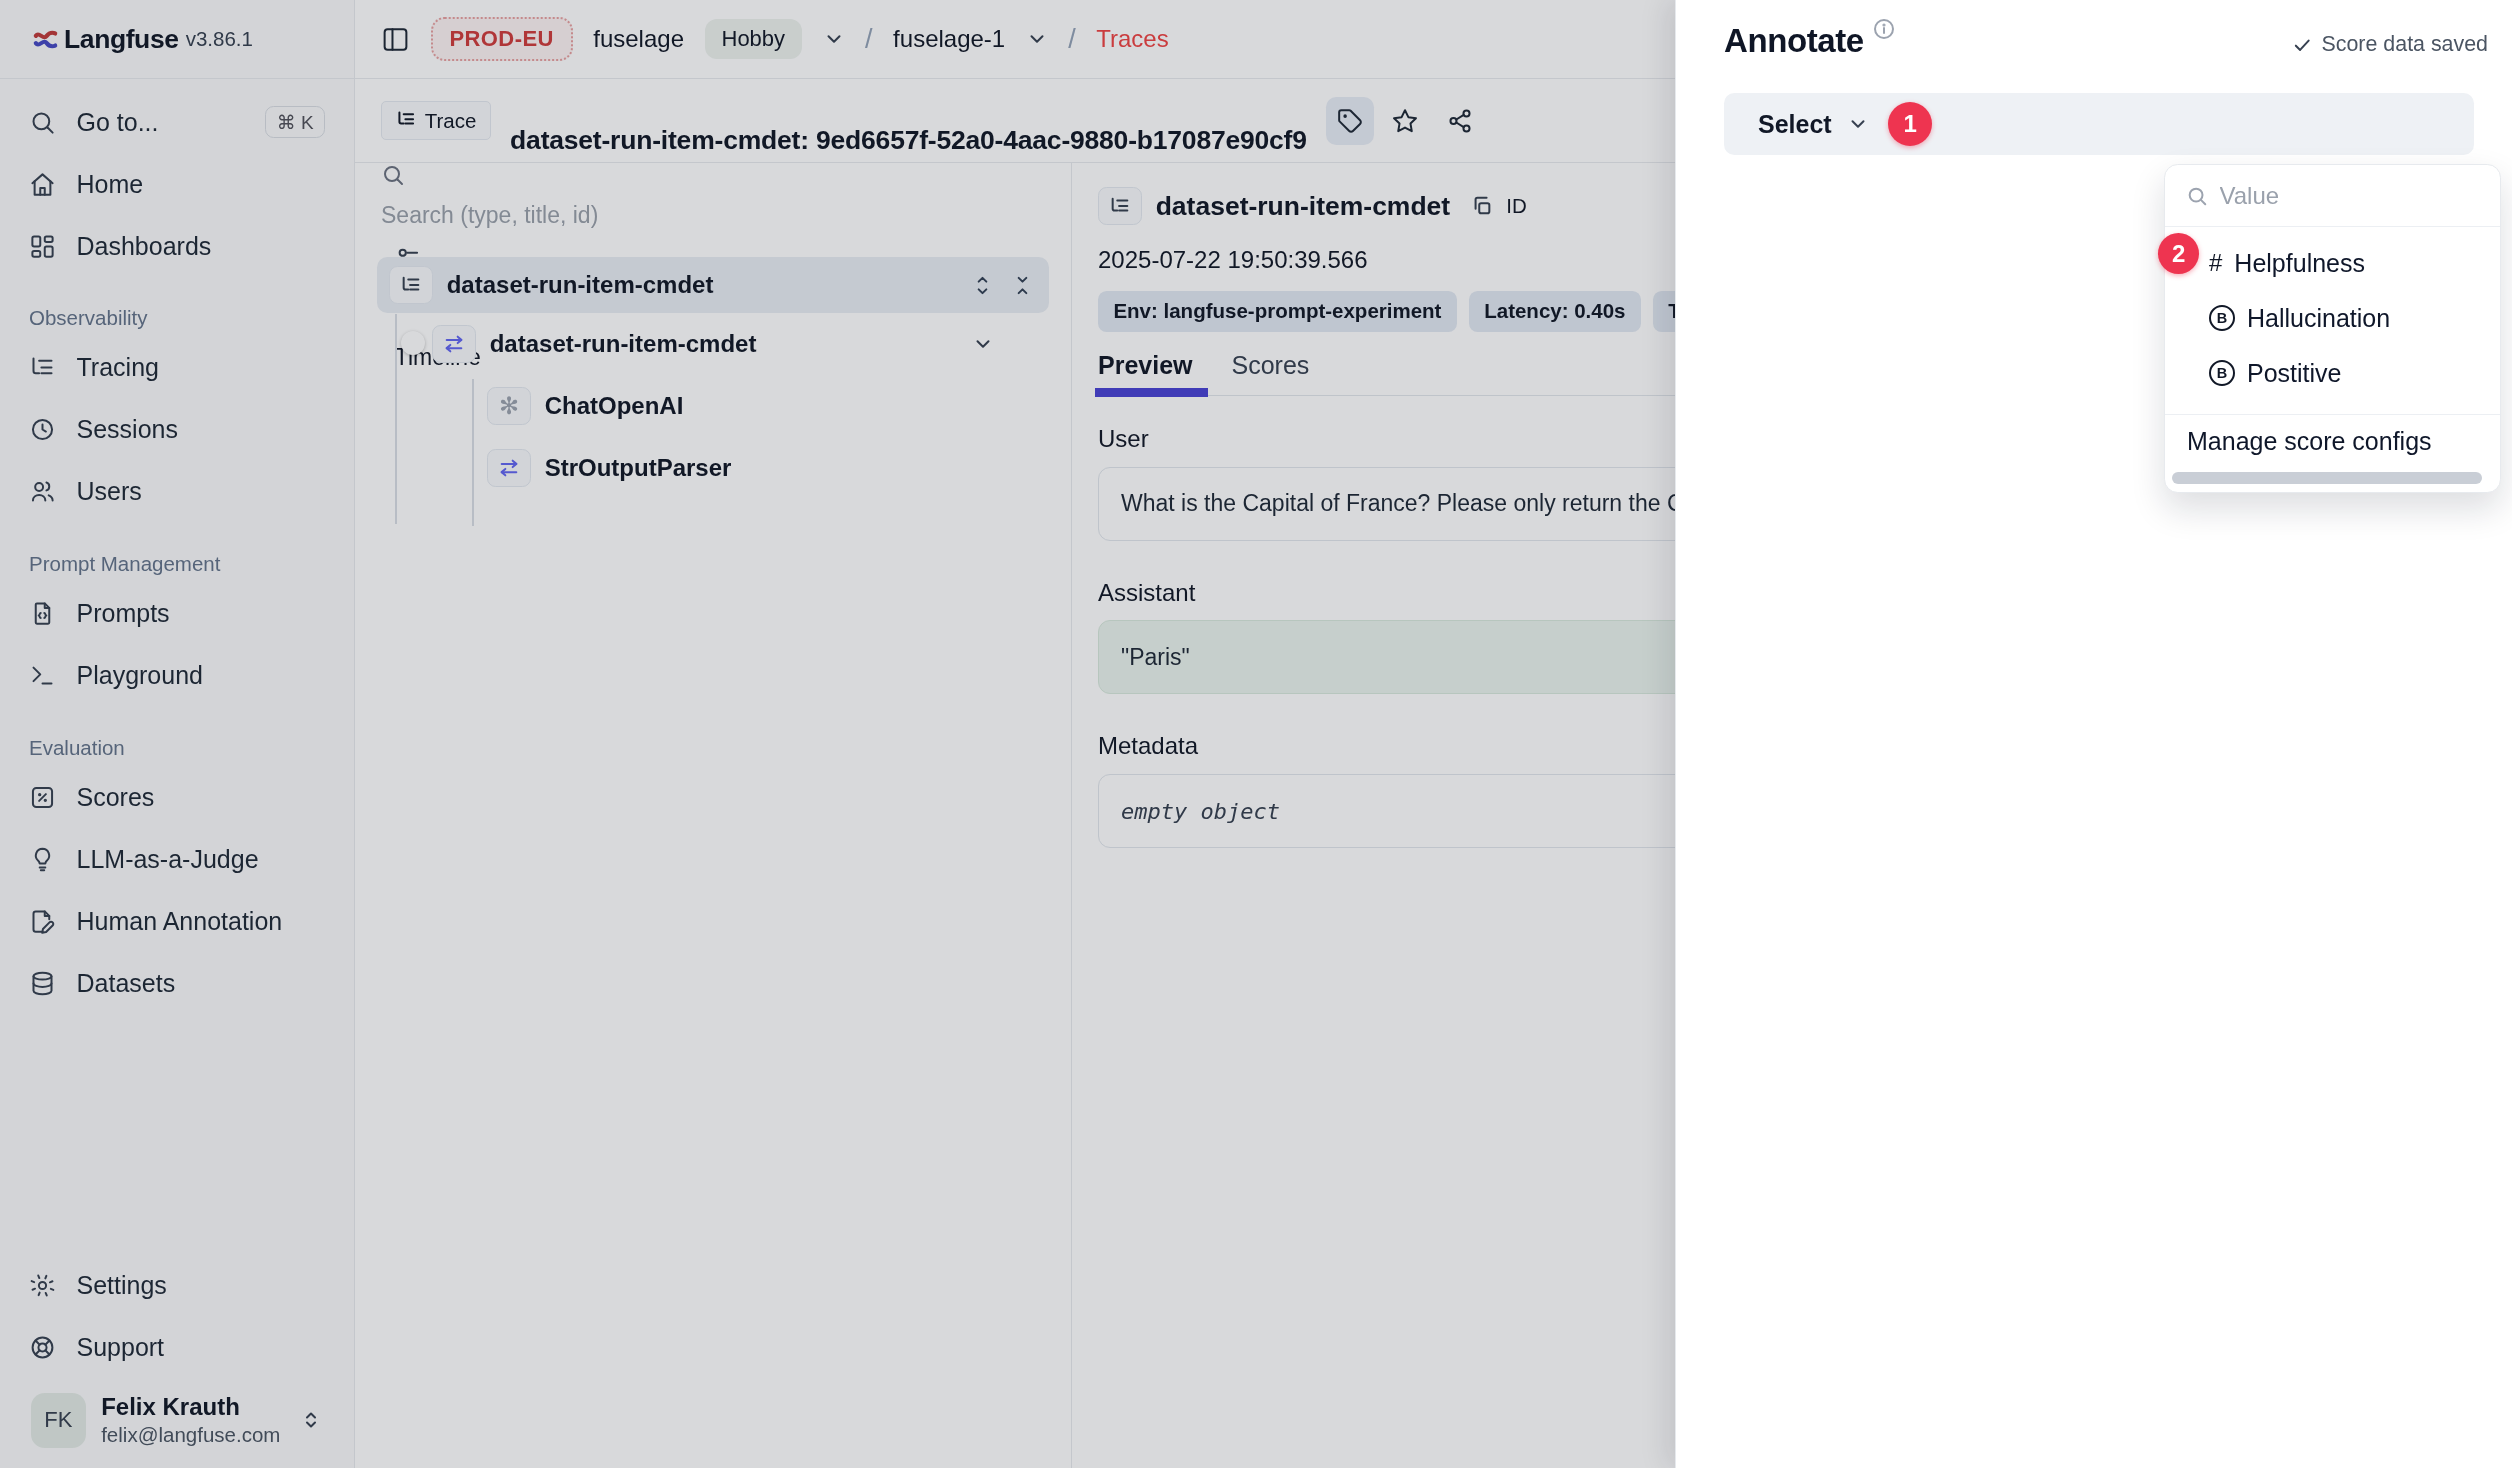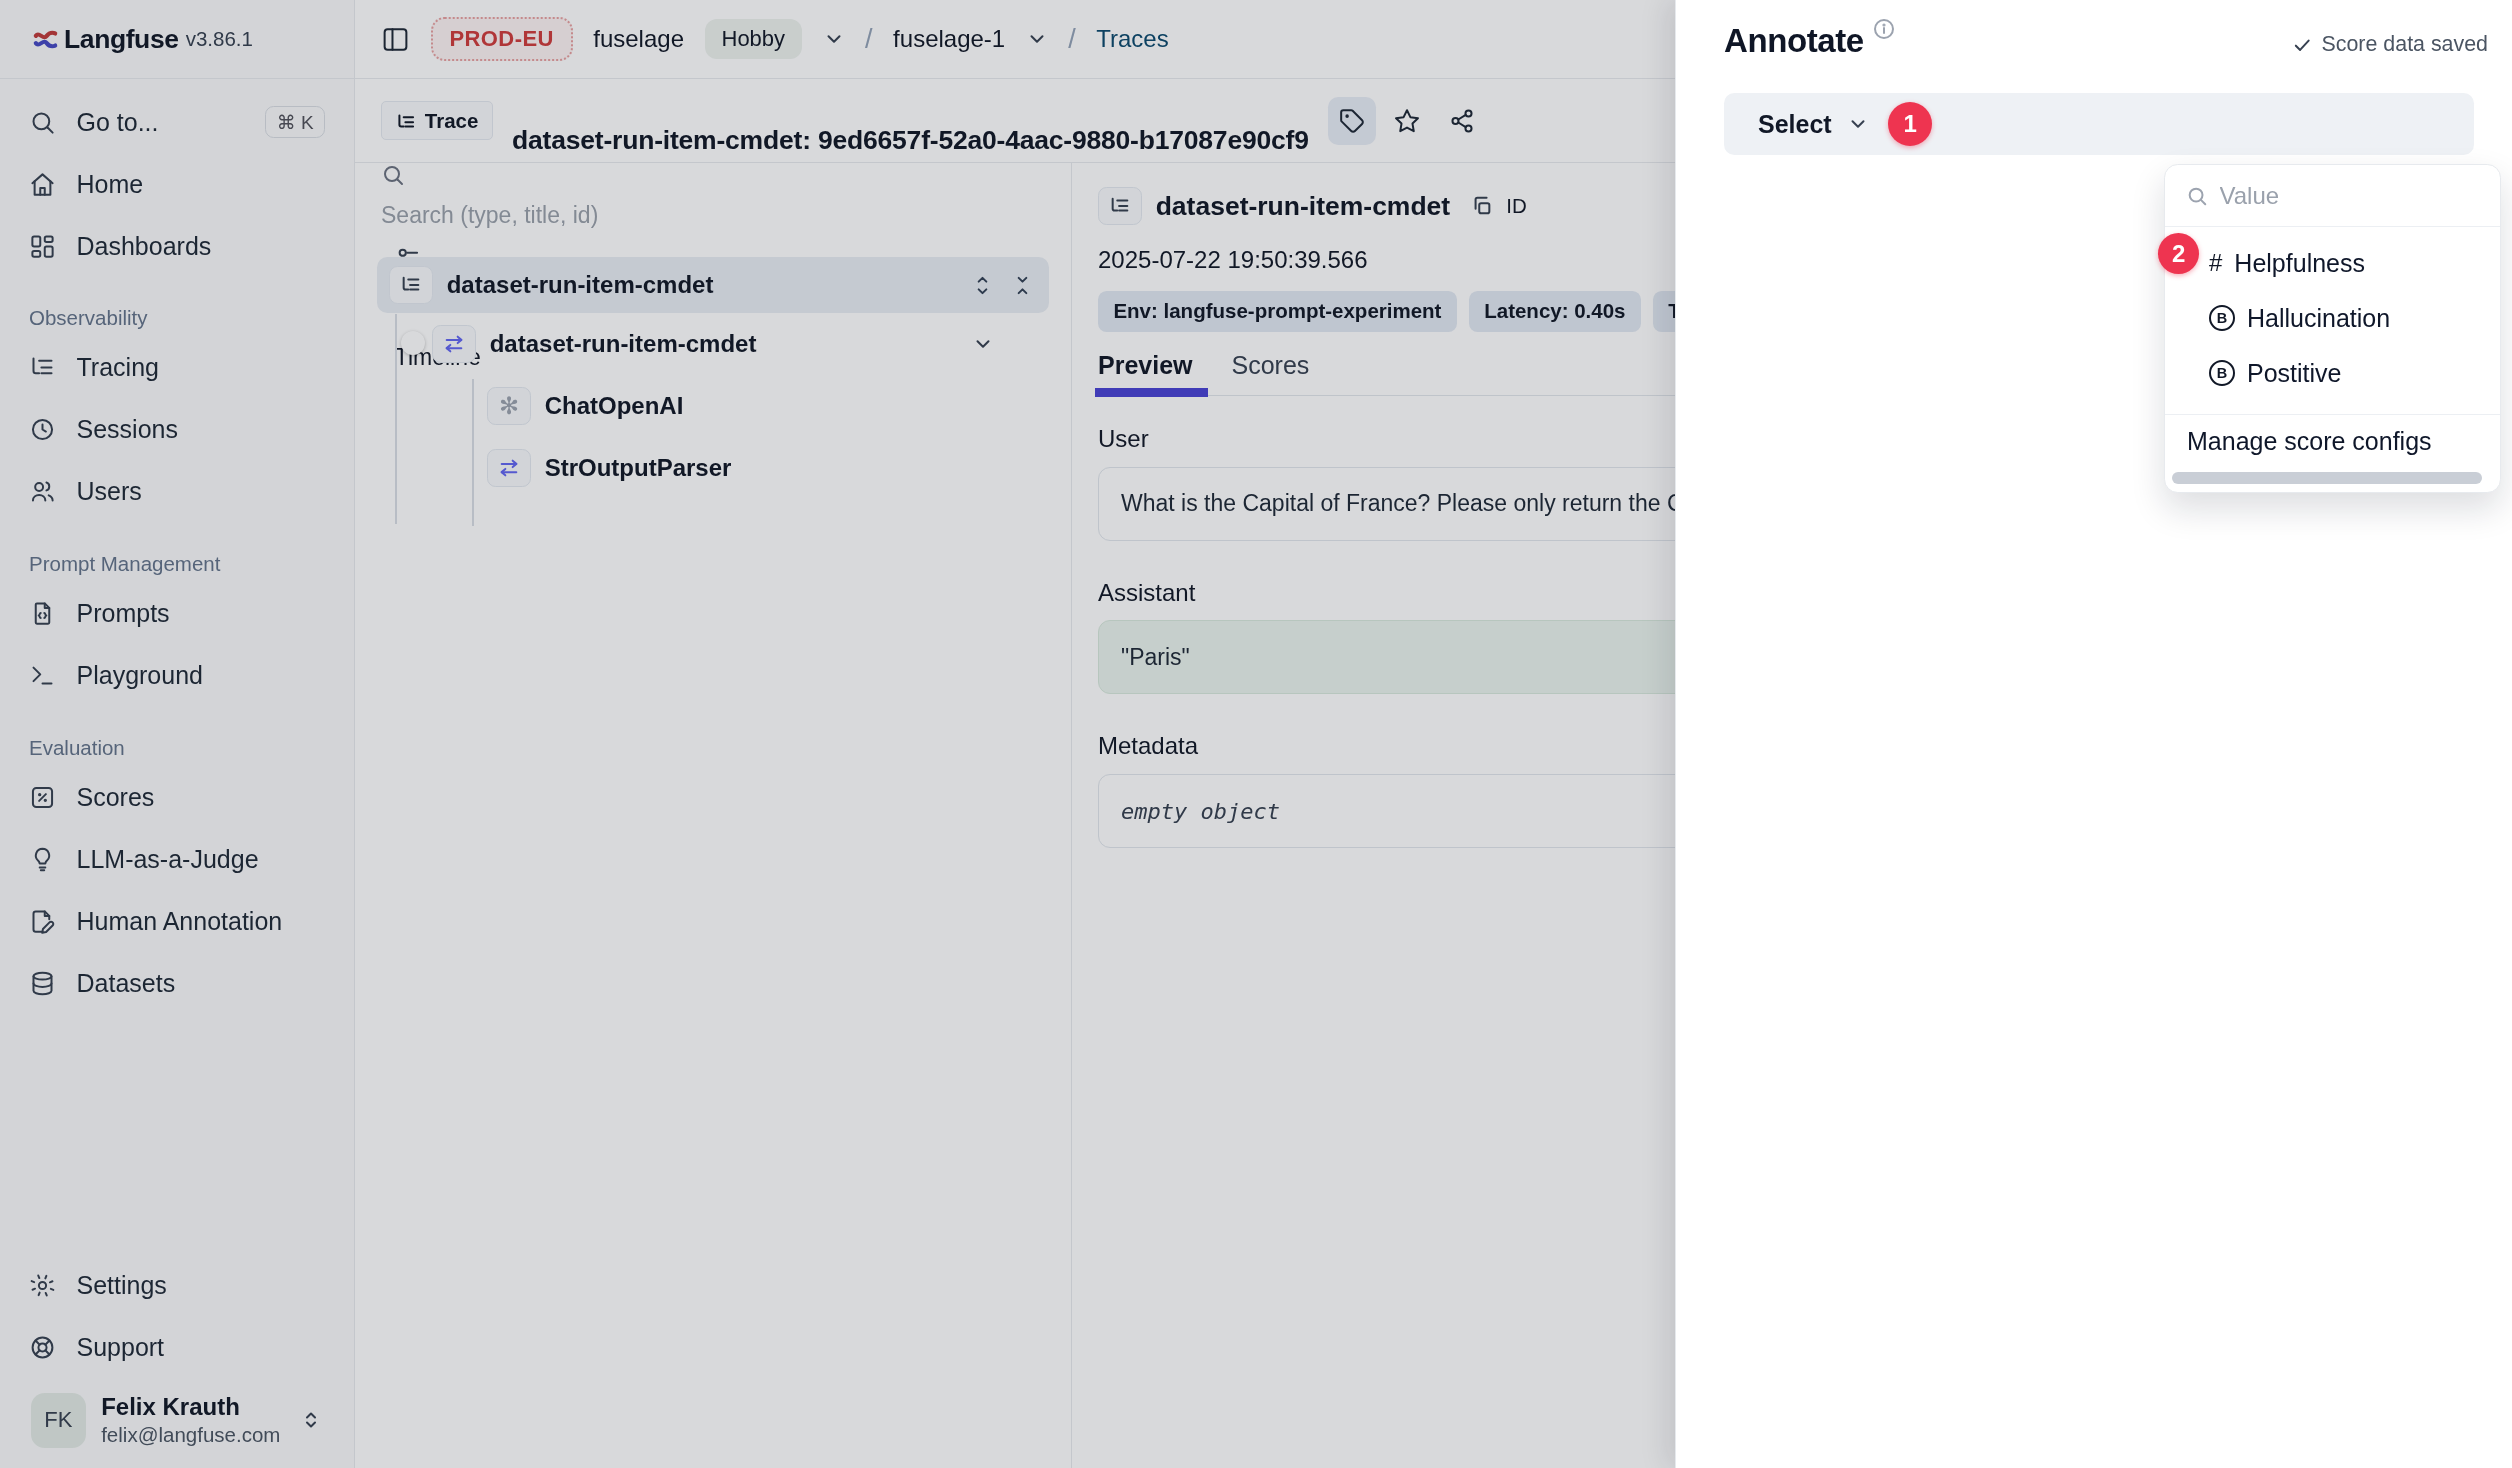--- a/index.html
+++ b/index.html
@@ -31,27 +31,27 @@
   .user-chevrons { margin-left:auto; color:#374151; }
 
   
   .topbar { position:absolute; left:355px; top:0; width:1320px; height:79px; background:#fff;
             border-bottom:1.7px solid #e8eaee; display:flex; align-items:center; gap:20.5px; padding:0 26px; z-index:1; }
   .env-badge { font-size:22px; font-weight:700; color:#cf3d3d; background:#fdf4f4; border:2.6px dotted rgba(207,61,61,.45);
                border-radius:13.7px; padding:6.8px 17px; letter-spacing:0.4px; }
   .crumb { font-size:24px; font-weight:500; color:#111827; }
   .plan-badge { font-size:22px; color:#111827; background:#edf2ee; border-radius:12px; padding:6.8px 17px; }
   .slash { font-size:27px; color:#94a3b8; font-weight:300; }
-  .crumb-muted { font-size:24px; color:#0c4a6e; }
+  .crumb-muted { font-size:24px; color:#ef4444; }
   .chev { color:#374151; width:22px; height:22px; }
 
   .trace-bar { position:absolute; left:355px; top:79px; width:1320px; height:84px; background:#fff;
                border-bottom:1.7px solid #e8eaee; display:flex; align-items:center; gap:19px; padding:0 26px; z-index:1; }
-  .trace-chip { display:flex; align-items:flex-end; gap:8.6px; border:1.7px solid #e4e9f0; background:#f8fafc;
-                border-radius:5px; padding:6.8px 13.7px; font-size:20.5px; font-weight:700; color:#111827; }
+  .trace-chip { display:flex; align-items:flex-start; gap:8.6px; border:1.7px solid #e4e9f0; background:#f8fafc;
+                border-radius:5px; padding:6.8px 13.7px; font-size:20.5px; font-weight:400; color:#111827; }
   .trace-title { font-size:26.5px; font-weight:700; color:#111827; letter-spacing:-0.2px;margin-top:40px; }
   .iconbtn { display:flex; align-items:center; justify-content:center; width:48px; height:48px; border-radius:10.3px;
              color:#1f2937; cursor:pointer; }
   .iconbtn.active { background:#e8edf6; }
 
   
   .tree-panel { position:absolute; left:355px; top:163px; width:717px; height:1306px; background:#fff;
                 border-right:1.7px solid #e8eaee; z-index:1; }
   .search-row { height:89px; display:flex; align-items:flex-start; padding:0 26px; gap:15.4px;flex-direction:column; }
   .search-row input { flex:1 1 auto; border:none; outline:none; background:transparent; font-size:23px;

